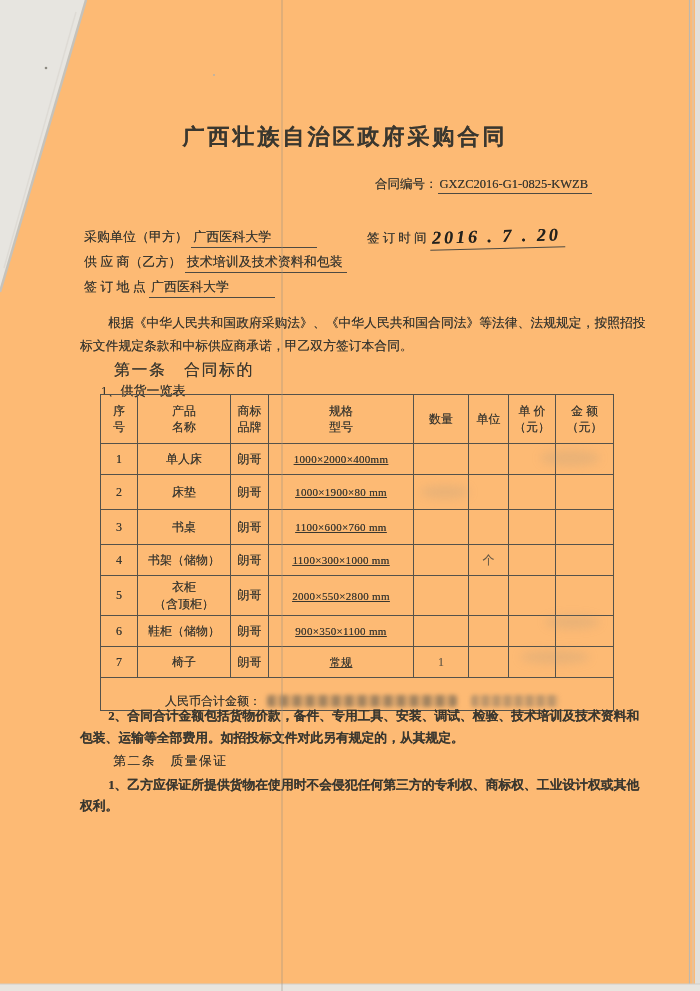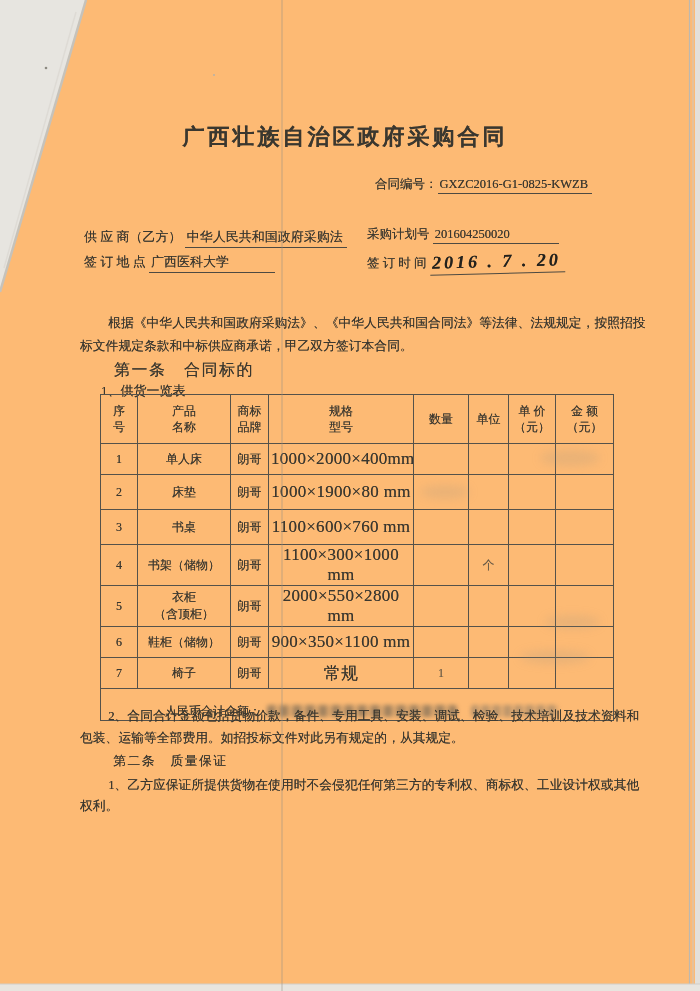--- a/index.html
+++ b/index.html
@@ -43,33 +43,33 @@
   table.goods{
     position:absolute;left:100px;top:394px;width:513px;
     border-collapse:collapse;table-layout:fixed;
     font-size:12px;color:#3a372f;
   }
   table.goods td,table.goods th{
     border:1px solid #55524a;padding:0 2px;text-align:center;
     font-weight:normal;white-space:pre-line;overflow:hidden;
   }
   table.goods th{line-height:16px;}
-  .spec-cell{font-size:17px;letter-spacing:.3px;}
+  .spec-cell{font-size:11px;letter-spacing:.3px;text-decoration:underline;}
   .faint{color:rgba(95,90,80,.45);filter:blur(.5px);}
-  .total-cell{text-align:left !important;padding-left:64px !important;white-space:nowrap;font-family:Liberation Mono, monospace;}
+  .total-cell{text-align:left !important;padding-left:64px !important;white-space:nowrap;}
   .redact{
     display:inline-block;vertical-align:-2px;height:12px;border-radius:3px;
     background:repeating-linear-gradient(90deg,rgba(88,85,78,.55) 0 8px,rgba(88,85,78,.18) 8px 13px);
     filter:blur(2px);
   }
   .redact.r1{width:190px;margin-left:6px;}
   .redact.r2{width:88px;margin-left:14px;background:repeating-linear-gradient(90deg,rgba(108,104,96,.45) 0 7px,rgba(108,104,96,.15) 7px 11px);}
 
   .clauses{left:80px;top:706px;width:565px;font-size:12.8px;line-height:21.5px;}
-  .clause-p{margin:0;text-indent:2.2em;}
+  .clause-p{margin:0;text-indent:2.2em;font-weight:bold;}
   .clause-h{margin:2px 0 2px 2.6em;letter-spacing:1.5px;}
 
   .smudge{position:absolute;border-radius:50%;filter:blur(5px);background:rgba(148,142,132,.18);pointer-events:none;}
 </style>
 </head>
 <body>
 
 <div class="page">
 
   <svg class="artifact-svg" width="700" height="991" viewBox="0 0 700 991">
@@ -86,34 +86,34 @@
   </svg>
 
   <div class="abs title txt">广西壮族自治区政府采购合同</div>
 
   <div class="abs contract-line txt">
     <span>合同编号：</span><span class="uline">GXZC2016-G1-0825-KWZB</span>
   </div>
 
   <div class="abs parties-left txt">
     <div class="party-row">
+      <span>采购单位（甲方）</span>
+      <span class="uline">广西医科大学</span>
+    </div>
+    <div class="party-row">
       <span>供 应 商（乙方）</span>
-      <span class="uline">中华人民共和国政府采购法</span>
+      <span class="uline">技术培训及技术资料和包装</span>
     </div>
     <div class="party-row">
       <span>签  订  地  点</span>
       <span class="uline">广西医科大学</span>
     </div>
   </div>
 
   <div class="abs parties-right txt">
-    <div class="party-row">
-      <span>采购计划号</span>
-      <span class="uline">201604250020</span>
-    </div>
     <div class="party-row">
       <span>签 订 时 间</span>
       <span class="uline handwrite">2016 . 7 . 20</span>
     </div>
   </div>
 
   <div class="abs intro txt">根据《中华人民共和国政府采购法》、《中华人民共和国合同法》等法律、法规规定，按照招投标文件规定条款和中标供应商承诺，甲乙双方签订本合同。</div>
 
   <div class="abs sec1-heading txt">第一条　合同标的</div>
   <div class="abs table-caption txt">1、供货一览表</div>

